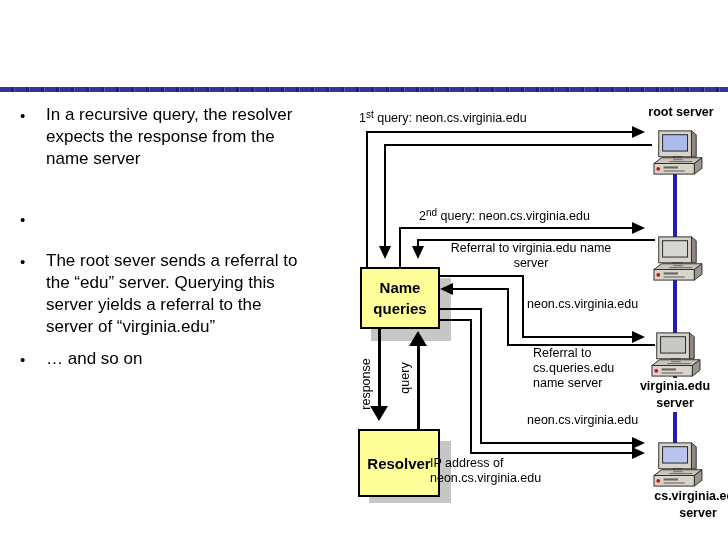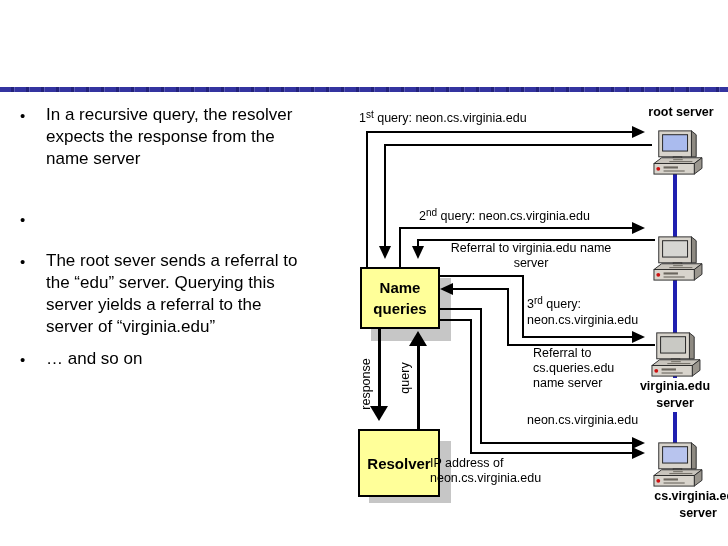--- a/index.html
+++ b/index.html
@@ -190,21 +190,20 @@
   <div class="ybox" style="left:360px;top:267px;width:76px;height:58px">Name
 queries</div>
   <div class="shadow" style="left:369px;top:441px;width:82px;height:62px"></div>
   <div class="ybox" style="left:358px;top:429px;width:78px;height:64px">Resolver</div>
 
   <div class="dlabel" style="left:359px;top:111px"><span>1</span><sup>st</sup><span> query: neon.cs.virginia.edu</span></div>
   <div class="dlabel" style="left:419px;top:209px"><span>2</span><sup>nd</sup><span> query: neon.cs.virginia.edu</span></div>
   <div class="dlabel prelines" style="left:436px;top:241px;width:190px;text-align:center;white-space:pre-line">Referral to virginia.edu name
 server</div>
   <div class="dlabel" style="left:527px;top:296px;line-height:16px">
-    <div><span>3</span><sup>rd</sup><span> query:</span></div>
     <div>neon.cs.virginia.edu</div>
   </div>
   <div class="dlabel prelines" style="left:533px;top:346px;white-space:pre-line">Referral to
 cs.queries.edu
 name server</div>
   <div class="dlabel" style="left:527px;top:412px;line-height:16px">
     <div>neon.cs.virginia.edu</div>
   </div>
   <div class="dlabel prelines" style="left:430px;top:456px;white-space:pre-line">IP address of
 neon.cs.virginia.edu</div>

